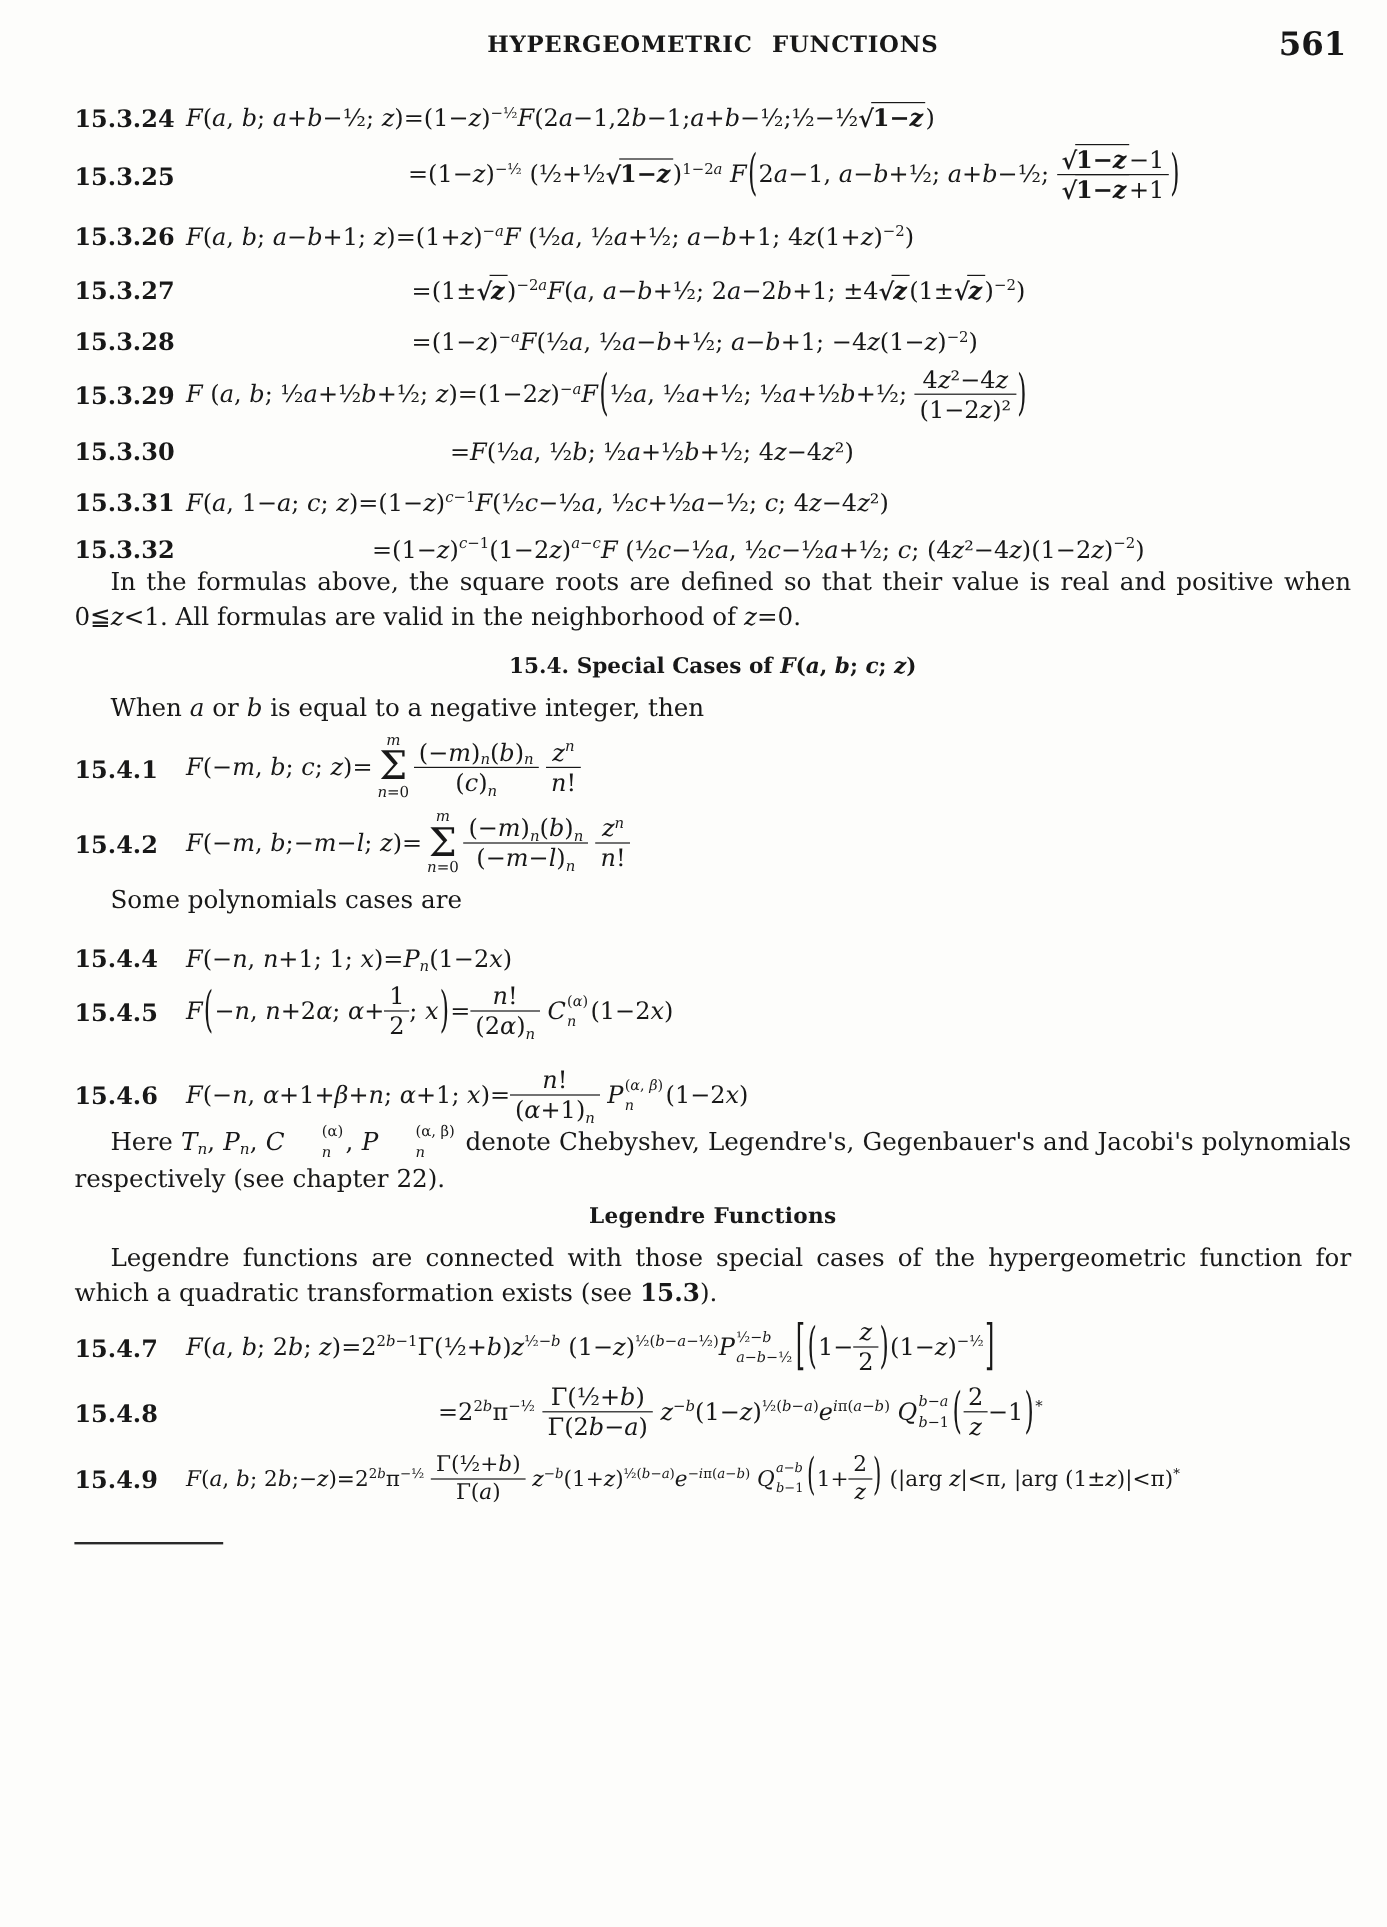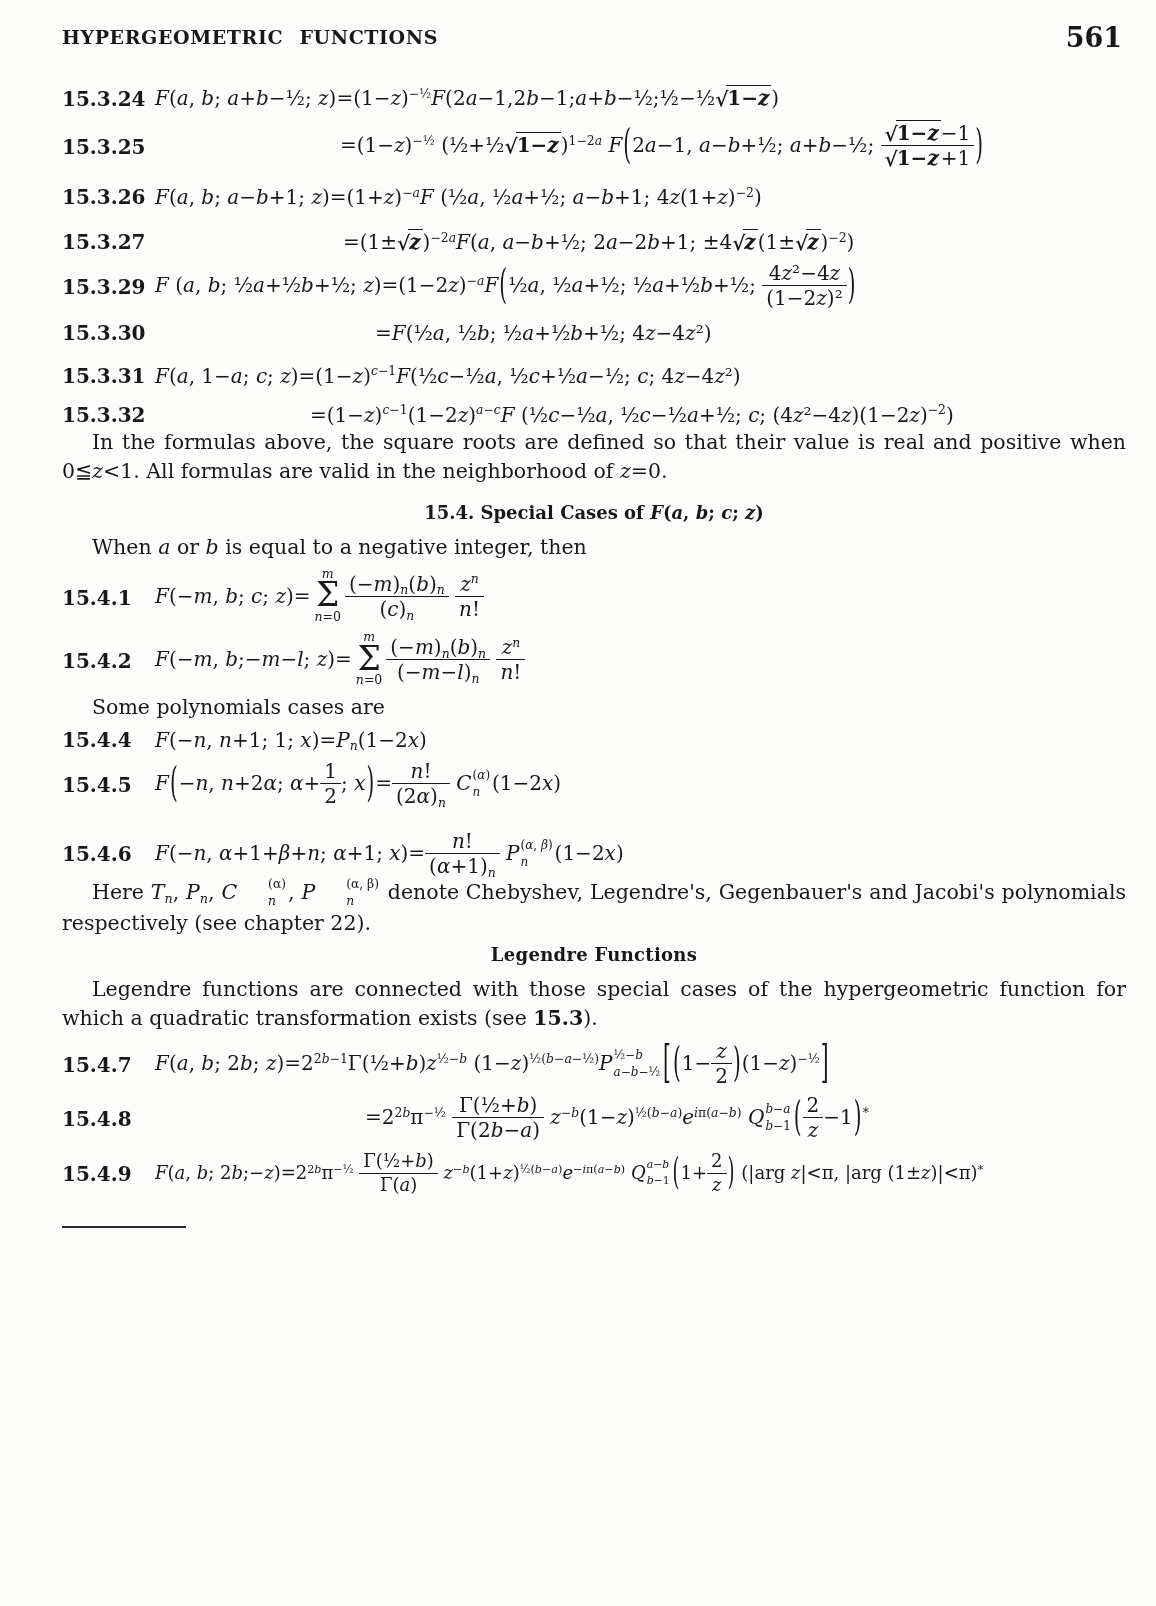--- a/index.html
+++ b/index.html
@@ -6,21 +6,21 @@
   .page {
     width:1156px; height:1606px; box-sizing:border-box;
     background:#fdfdfb; color:#181818;
     padding:26px 30px 0 62px;
     overflow:hidden; position:relative;
     font-family:"DejaVu Serif", serif;
   }
   
   .pagehead { position:relative; height:34px; }
   .running-title {
-    display:block; font-weight:bold; font-size:19px;
+    display:block; text-align:center; font-weight:bold; font-size:19px;
     letter-spacing:0.6px; word-spacing:9px;
   }
   .pagenum { position:absolute; right:4px; top:-4px; font-weight:bold; font-size:27px; }
   
   .eqrow { display:flex; align-items:center; }
   .eqnum { font-weight:bold; font-size:20px; width:93px; flex:none; }
   .eqmath { font-size:20px; white-space:nowrap; line-height:1.25; }
   .eqmath.tight { font-size:18px; }
   .eqmath i, .mtext i { font-style:italic; }
   sup, sub { font-size:62%; line-height:0; }
@@ -70,20 +70,24 @@
     <span class="eqmath" style="margin-left:185px">=(1−<i>z</i>)<sup>−½</sup> (½+½<span class="sq"><span class="rad">√</span><span class="sqb">1−<i>z</i></span></span>)<sup>1−2<i>a</i></sup> <i>F</i><span class="bd">(</span>2<i>a</i>−1, <i>a</i>−<i>b</i>+½; <i>a</i>+<i>b</i>−½; <span class="fr"><span class="fn"><span class="sq"><span class="rad">√</span><span class="sqb">1−<i>z</i></span></span>−1</span><span class="fd"><span class="sq"><span class="rad">√</span><span class="sqb">1−<i>z</i></span></span>+1</span></span><span class="bd">)</span></span>
   </div>
   <div class="eqrow" style="margin-top:14px">
     <span class="eqnum">15.3.26</span>
     <span class="eqmath"><i>F</i>(<i>a</i>, <i>b</i>; <i>a</i>−<i>b</i>+1; <i>z</i>)=(1+<i>z</i>)<sup>−<i>a</i></sup><i>F</i> (½<i>a</i>, ½<i>a</i>+½; <i>a</i>−<i>b</i>+1; 4<i>z</i>(1+<i>z</i>)<sup>−2</sup>)</span>
   </div>
   <div class="eqrow" style="margin-top:20px">
     <span class="eqnum">15.3.27</span>
     <span class="eqmath" style="margin-left:188px">=(1±<span class="sq"><span class="rad">√</span><span class="sqb"><i>z</i></span></span>)<sup>−2<i>a</i></sup><i>F</i>(<i>a</i>, <i>a</i>−<i>b</i>+½; 2<i>a</i>−2<i>b</i>+1; ±4<span class="sq"><span class="rad">√</span><span class="sqb"><i>z</i></span></span>(1±<span class="sq"><span class="rad">√</span><span class="sqb"><i>z</i></span></span>)<sup>−2</sup>)</span>
   </div>
+  <div class="eqrow" style="margin-top:18px">
+    <span class="eqnum">15.3.28</span>
+    <span class="eqmath" style="margin-left:188px">=(1−<i>z</i>)<sup>−<i>a</i></sup><i>F</i>(½<i>a</i>, ½<i>a</i>−<i>b</i>+½; <i>a</i>−<i>b</i>+1; −4<i>z</i>(1−<i>z</i>)<sup>−2</sup>)</span>
+  </div>
   <div class="eqrow" style="margin-top:8px">
     <span class="eqnum">15.3.29</span>
     <span class="eqmath"><i>F</i> (<i>a</i>, <i>b</i>; ½<i>a</i>+½<i>b</i>+½; <i>z</i>)=(1−2<i>z</i>)<sup>−<i>a</i></sup><i>F</i><span class="bd">(</span>½<i>a</i>, ½<i>a</i>+½; ½<i>a</i>+½<i>b</i>+½; <span class="fr"><span class="fn">4<i>z</i>²−4<i>z</i></span><span class="fd">(1−2<i>z</i>)²</span></span><span class="bd">)</span></span>
   </div>
   <div class="eqrow" style="margin-top:10px">
     <span class="eqnum">15.3.30</span>
     <span class="eqmath" style="margin-left:220px">=<i>F</i>(½<i>a</i>, ½<i>b</i>; ½<i>a</i>+½<i>b</i>+½; 4<i>z</i>−4<i>z</i>²)</span>
   </div>
   <div class="eqrow" style="margin-top:18px">
     <span class="eqnum">15.3.31</span>
@@ -114,21 +118,21 @@
     <span class="eqnum">15.4.2</span>
     <span class="eqmath"><i>F</i>(−<i>m</i>, <i>b</i>;−<i>m</i>−<i>l</i>; <i>z</i>)=<span class="sum">
           <span class="sl"><i>m</i></span>
           <span class="sg">Σ</span>
           <span class="sl"><i>n</i>=0</span>
         </span><span class="fr"><span class="fn">(−<i>m</i>)<sub><i>n</i></sub>(<i>b</i>)<sub><i>n</i></sub></span><span class="fd">(−<i>m</i>−<i>l</i>)<sub><i>n</i></sub></span></span> <span class="fr"><span class="fn"><i>z</i><sup><i>n</i></sup></span><span class="fd"><i>n</i>!</span></span></span>
   </div>
 
   <p class="bodytext indent" style="margin-top:4px">Some polynomials cases are</p>
 
-  <div class="eqrow" style="margin-top:6px">
+  <div class="eqrow" style="margin-top:22px">
     <span class="eqnum">15.4.4</span>
     <span class="eqmath"><i>F</i>(−<i>n</i>, <i>n</i>+1; 1; <i>x</i>)=<i>P</i><sub><i>n</i></sub>(1−2<i>x</i>)</span>
   </div>
   <div class="eqrow" style="margin-top:8px">
     <span class="eqnum">15.4.5</span>
     <span class="eqmath"><i>F</i><span class="bd">(</span>−<i>n</i>, <i>n</i>+2<i>α</i>; <i>α</i>+<span class="fr"><span class="fn">1</span><span class="fd">2</span></span>; <i>x</i><span class="bd">)</span>=<span class="fr"><span class="fn"><i>n</i>!</span><span class="fd">(2<i>α</i>)<sub><i>n</i></sub></span></span> <i>C</i><span class="ss">
           <span>(<i>α</i>)</span>
           <span><i>n</i></span>
         </span>(1−2<i>x</i>)</span>
   </div>

